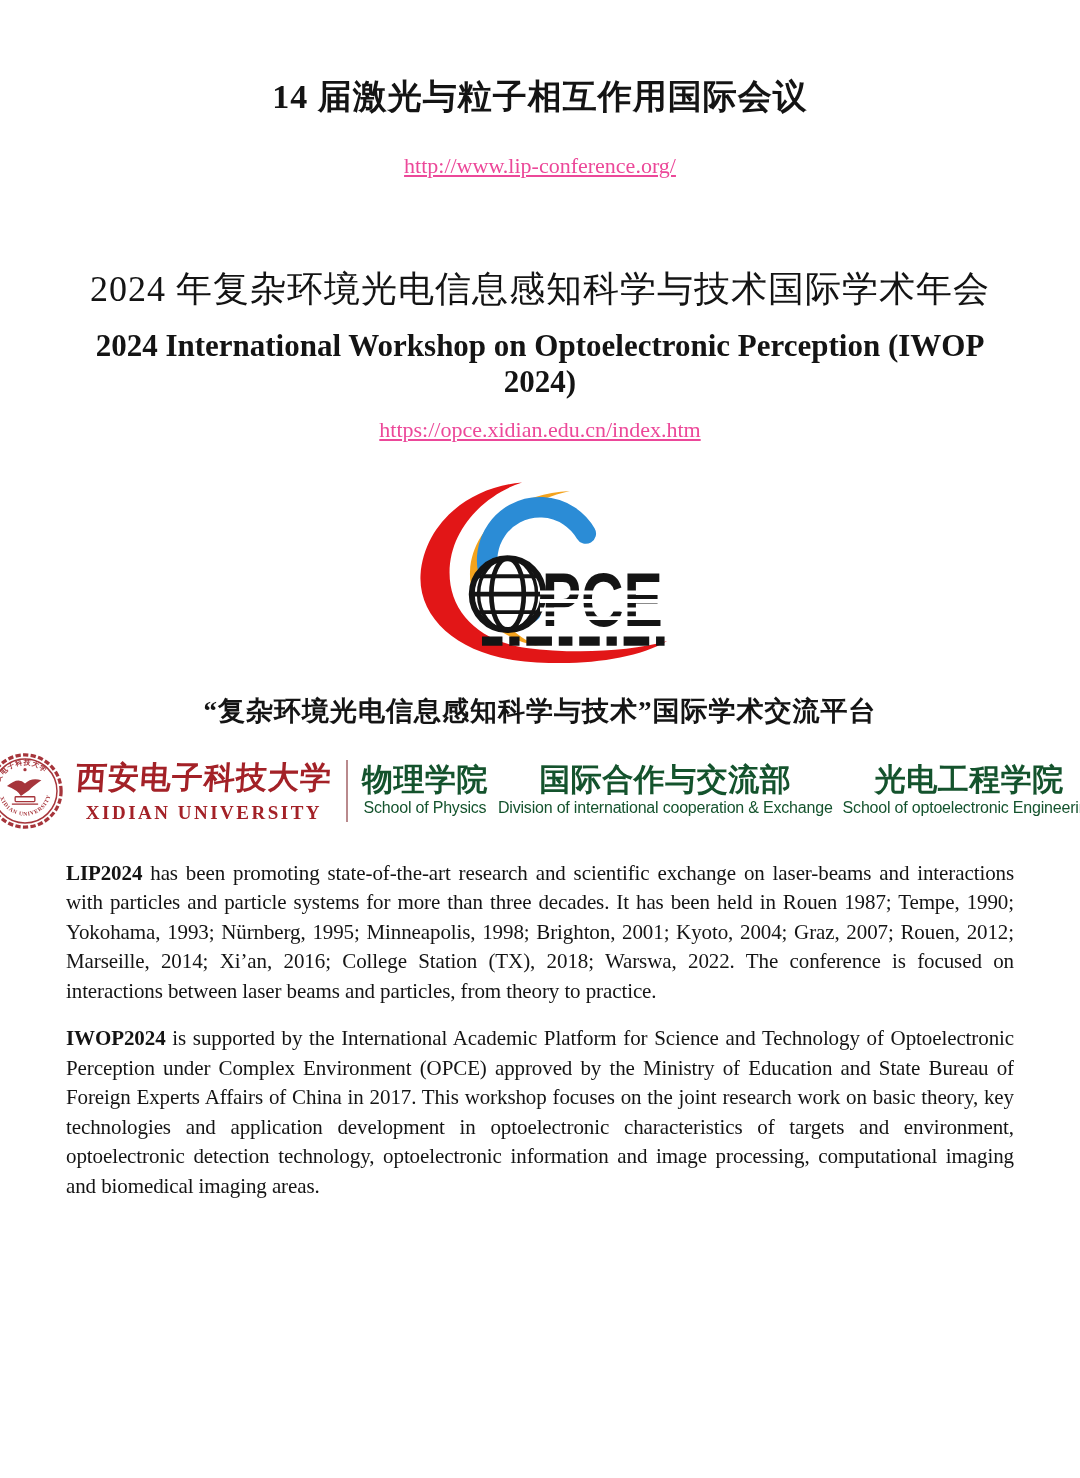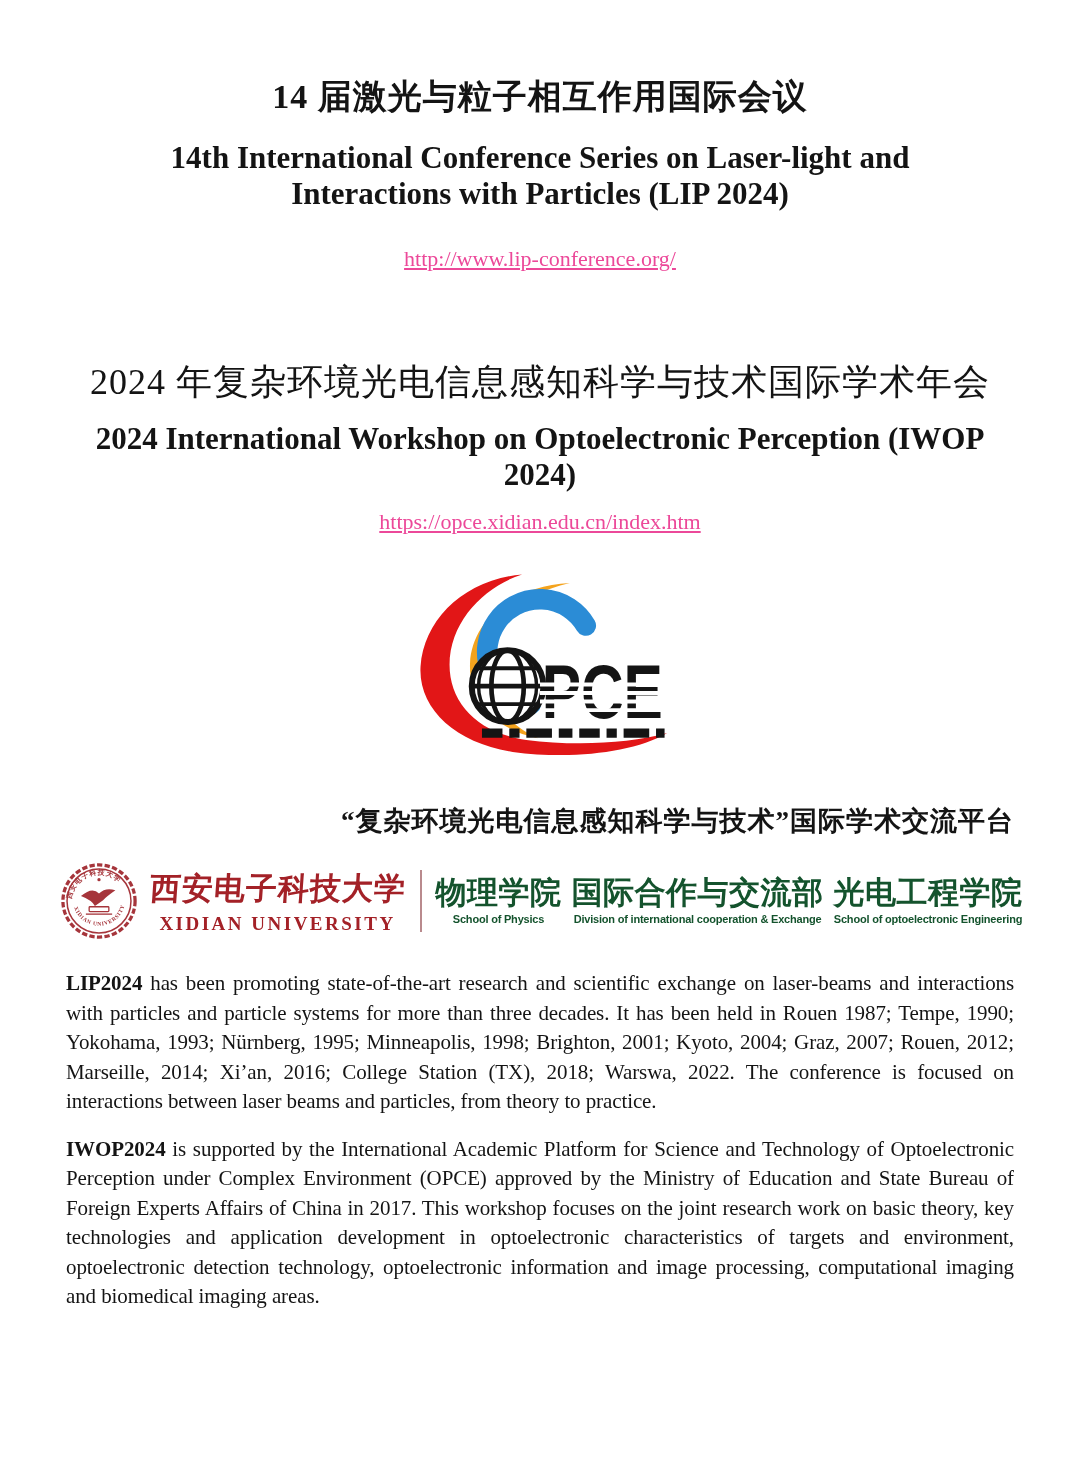--- a/index.html
+++ b/index.html
@@ -19,50 +19,49 @@
 
   .title-cn2 { font-size:36px; font-weight:normal; text-align:center; margin-top:86px; letter-spacing:1px; }
   .title-en2 { font-size:31px; font-weight:bold; text-align:center; line-height:1.17;
                max-width:930px; margin:14px auto 0; }
   .date-line { text-align:center; font-size:20px; font-weight:bold; margin-top:21px; }
   .link-line2{ text-align:center; margin-top:16px; font-size:22px; }
 
   .logo-wrap { text-align:center; margin-top:36px; }
   .opce-logo { width:256px; height:186px; }
 
-  .slogan { text-align:right; font-size:27px; font-weight:bold; margin-top:42px; letter-spacing:1px; }
+  .slogan { text-align:center; font-size:27px; font-weight:bold; margin-top:24px; letter-spacing:1px; }
 
   .org-row { display:flex; align-items:center; justify-content:center;
              margin:10px -14px 0; gap:10px; height:104px; }
   .seal-svg { width:82px; height:92px; flex:0 0 auto; }
   .uni-name { text-align:center; color:#a32127; flex:0 0 auto; }
   .uni-cn   { font-size:31px; font-weight:bold; transform:skewX(-4deg);
               font-family:"Liberation Serif","DejaVu Serif",serif; letter-spacing:1px; }
   .uni-en   { font-size:19px; font-weight:bold; letter-spacing:2.5px; margin-top:3px;
               font-family:"Liberation Serif","DejaVu Serif",serif; }
   .org-divider { width:2px; height:62px; background:#b98a8d; flex:0 0 auto; margin:0 4px; }
   .dept { text-align:center; color:#14532d; flex:0 0 auto;
           font-family:"Liberation Sans","DejaVu Sans",sans-serif; }
   .dept-cn { font-size:31px; font-weight:bold; letter-spacing:0.5px; line-height:1.05; }
-  .dept-en { font-size:11px; font-weight:bold; letter-spacing:-0.2px; margin-top:3px; white-space:nowrap; }
+  .dept-en { font-size:16px; font-weight:normal; letter-spacing:-0.2px; margin-top:3px; white-space:nowrap; }
 
   .body-para { font-size:21px; line-height:29.5px; text-align:justify;
                letter-spacing:-0.1px; }
   .para1 { margin-top:16px; }
   .para2 { margin-top:18px; }
   .lead { font-weight:bold; }
 </style>
 </head>
 <body>
 
 <div class="page">
 
   <div class="title-cn1">14 届激光与粒子相互作用国际会议</div>
 
-  <div class="title-en1">14th International Conference Series on Laser-light and Interactions with Particles (LIP 2024)</div>
 
   <div class="link-line">
     <a href="#" class="doc-link">http://www.lip-conference.org/</a>
   </div>
 
   <div class="title-cn2">2024 年复杂环境光电信息感知科学与技术国际学术年会</div>
 
   <div class="title-en2">2024 International Workshop on Optoelectronic Perception (IWOP 2024)</div>
 
 

